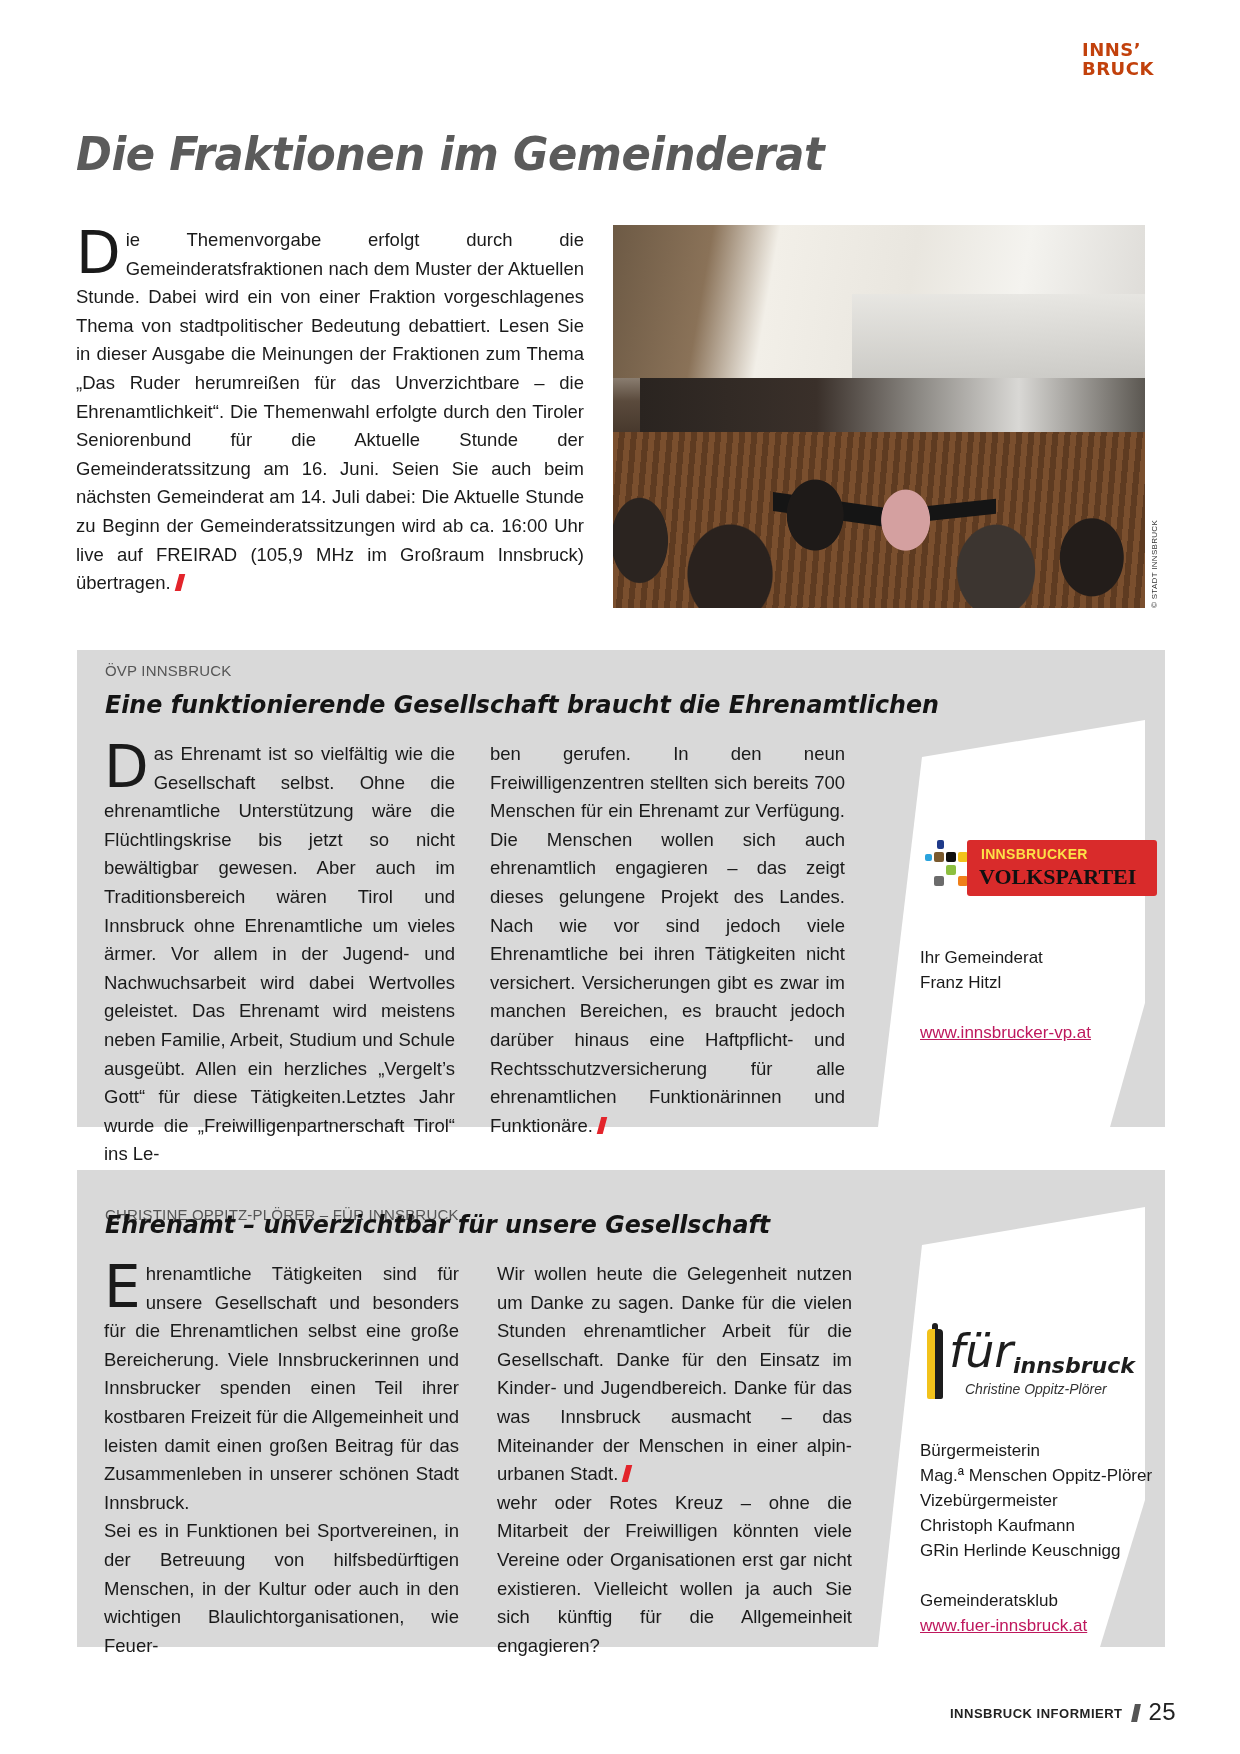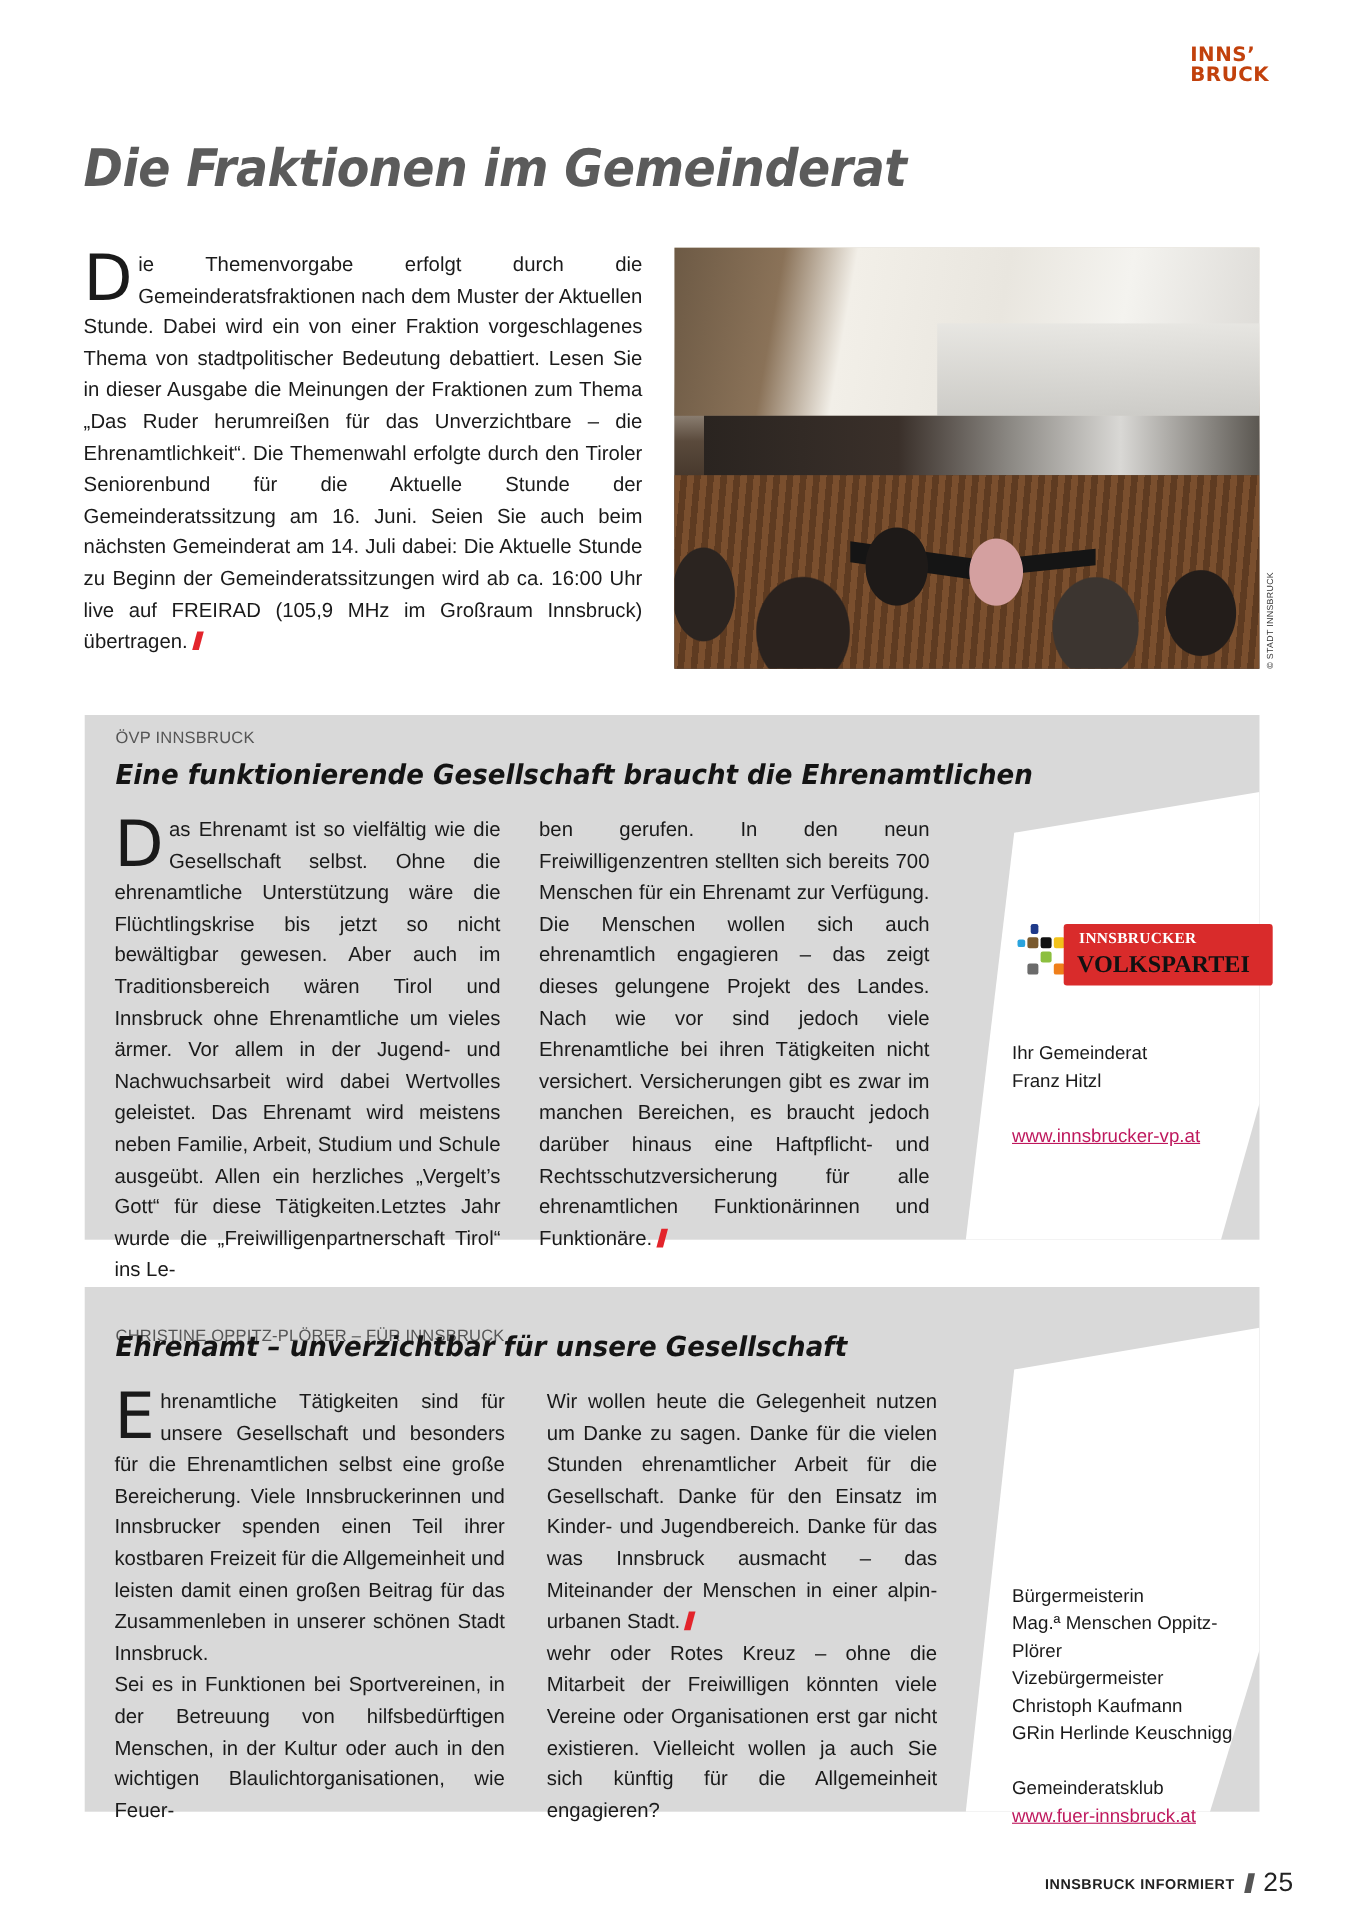--- a/index.html
+++ b/index.html
@@ -31,35 +31,35 @@
            background:radial-gradient(ellipse 60px 70px at 22% 80%,#2a221e 70%,transparent 72%),
                       radial-gradient(ellipse 55px 65px at 72% 78%,#3c3530 70%,transparent 72%),
                       radial-gradient(ellipse 40px 50px at 38% 45%,#1e1a18 70%,transparent 72%),
                       radial-gradient(ellipse 40px 50px at 55% 48%,#d4a0a0 60%,transparent 62%),
                       radial-gradient(ellipse 45px 55px at 90% 70%,#231d1a 70%,transparent 72%),
                       radial-gradient(ellipse 40px 60px at 5% 60%,#2b2420 70%,transparent 72%); }
   .photo .table1 { position:absolute; left:30%; top:72%; width:24%; height:5%; background:#151515; transform:skewY(8deg); }
   .photo .table2 { position:absolute; left:50%; top:73%; width:22%; height:4%; background:#151515; transform:skewY(-6deg); }
   .credit { left:1150px; top:608px; transform:rotate(-90deg); transform-origin:left top; font-size:8px; color:#333; white-space:nowrap; letter-spacing:0.3px; }
 
-  .box { left:77px; width:1068px; background:#d9d9d9; }
+  .box { left:77px; width:1068px; background:#d9d9d9;padding-left:20px; }
   .box1 { top:650px; height:477px; }
   .box2 { top:1170px; height:477px; }
   .panel { position:absolute; background:#ffffff; }
   .party { position:absolute; left:28px; font-size:15px; color:#555; letter-spacing:0.2px; }
   .headline { position:absolute; left:28px; font-family:"DejaVu Sans", sans-serif; font-weight:bold; font-style:italic;
               font-size:25px; color:#141414; white-space:nowrap; transform:scaleX(0.95); transform-origin:left; }
   .col { position:absolute; font-size:18.5px; line-height:28.6px; text-align:justify; }
   .col p { margin:0; }
   .side { position:absolute; left:843px; font-size:17px; line-height:25px; color:#1a1a1a; }
   .side a { color:#be185d; text-decoration:underline;margin-top:32px; }
 
   .ovp-logo { position:absolute; left:848px; top:188px; width:232px; height:60px; }
   .ovp-red { position:absolute; left:42px; top:2px; width:190px; height:56px; background:#d92b2b; border-radius:3px; }
-  .ovp-t1 { position:absolute; left:14px; top:6px; color:#ffffff; font-weight:bold; font-size:14px; font-family:Liberation Serif, serif; letter-spacing:0.3px; }
+  .ovp-t1 { position:absolute; left:14px; top:6px; color:#fde047; font-weight:bold; font-size:14px; font-family:Liberation Sans, sans-serif; letter-spacing:0.3px; }
   .ovp-t2 { position:absolute; left:12px; top:24px; color:#111; font-weight:bold; font-size:22px; font-family:Liberation Serif, serif; }
   .sq { position:absolute; width:10px; height:10px; border-radius:2px; }
 
   .fi-logo { position:absolute; left:850px; top:153px; width:240px; height:84px; }
   .fi-tower-y { position:absolute; left:0; top:6px; width:8px; height:70px; background:#f2c21b; border-radius:4px 0 0 2px; }
   .fi-tower-b { position:absolute; left:8px; top:6px; width:8px; height:70px; background:#1d1d1d; border-radius:0 4px 2px 0; }
   .fi-spire { position:absolute; left:5px; top:0; width:6px; height:10px; background:#1d1d1d; border-radius:3px 3px 0 0; }
   .fi-fur { position:absolute; left:22px; top:4px; font-family:"DejaVu Sans", sans-serif; font-size:46px; font-weight:200; font-style:italic; color:#1d1d1d; line-height:48px; }
   .fi-inn { position:absolute; left:86px; top:30px; font-family:"DejaVu Sans", sans-serif; font-size:22px; font-weight:bold; font-style:italic; color:#1d1d1d; }
   .fi-name { position:absolute; left:38px; top:58px; font-size:14px; font-style:italic; color:#333; white-space:nowrap; }
@@ -139,20 +139,28 @@
 
   <div class="col" style="left:27px; top:90px; width:355px;">
     <p><span class="dropcap">E</span><span>hrenamtliche Tätigkeiten sind für unsere Gesellschaft und besonders für die Ehrenamtlichen selbst eine große Bereicherung. Viele Innsbruckerinnen und Innsbrucker spenden einen Teil ihrer kostbaren Freizeit für die Allgemeinheit und leisten damit einen großen Beitrag für das Zusammenleben in unserer schönen Stadt Innsbruck.</span></p>
     <p>Sei es in Funktionen bei Sportvereinen, in der Betreuung von hilfsbedürftigen Menschen, in der Kultur oder auch in den wichtigen Blaulichtorganisationen, wie Feuer-</p>
   </div>
   <div class="col" style="left:420px; top:90px; width:355px;">
     <p><span>Wir wollen heute die Gelegenheit nutzen um Danke zu sagen. Danke für die vielen Stunden ehrenamtlicher Arbeit für die Gesellschaft. Danke für den Einsatz im Kinder- und Jugendbereich. Danke für das was Innsbruck ausmacht – das Miteinander der Menschen in einer alpin-urbanen Stadt.</span><span class="endmark"></span></p>
     <p>wehr oder Rotes Kreuz – ohne die Mitarbeit der Freiwilligen könnten viele Vereine oder Organisationen erst gar nicht existieren. Vielleicht wollen ja auch Sie sich künftig für die Allgemeinheit engagieren?</p>
   </div>
 
+  <div class="fi-logo">
+    <div class="fi-spire"></div>
+    <div class="fi-tower-y"></div>
+    <div class="fi-tower-b"></div>
+    <div class="fi-fur">für</div>
+    <div class="fi-inn">innsbruck</div>
+    <div class="fi-name">Christine Oppitz-Plörer</div>
+  </div>
 
   <div class="side" style="top:268px;">
     <div>Bürgermeisterin</div>
     <div>Mag.ª Menschen Oppitz-Plörer</div>
     <div>Vizebürgermeister</div>
     <div>Christoph Kaufmann</div>
     <div>GRin Herlinde Keuschnigg</div>
     <div style="height:25px;"></div>
     <div>Gemeinderatsklub</div>
     <a>www.fuer-innsbruck.at</a>

